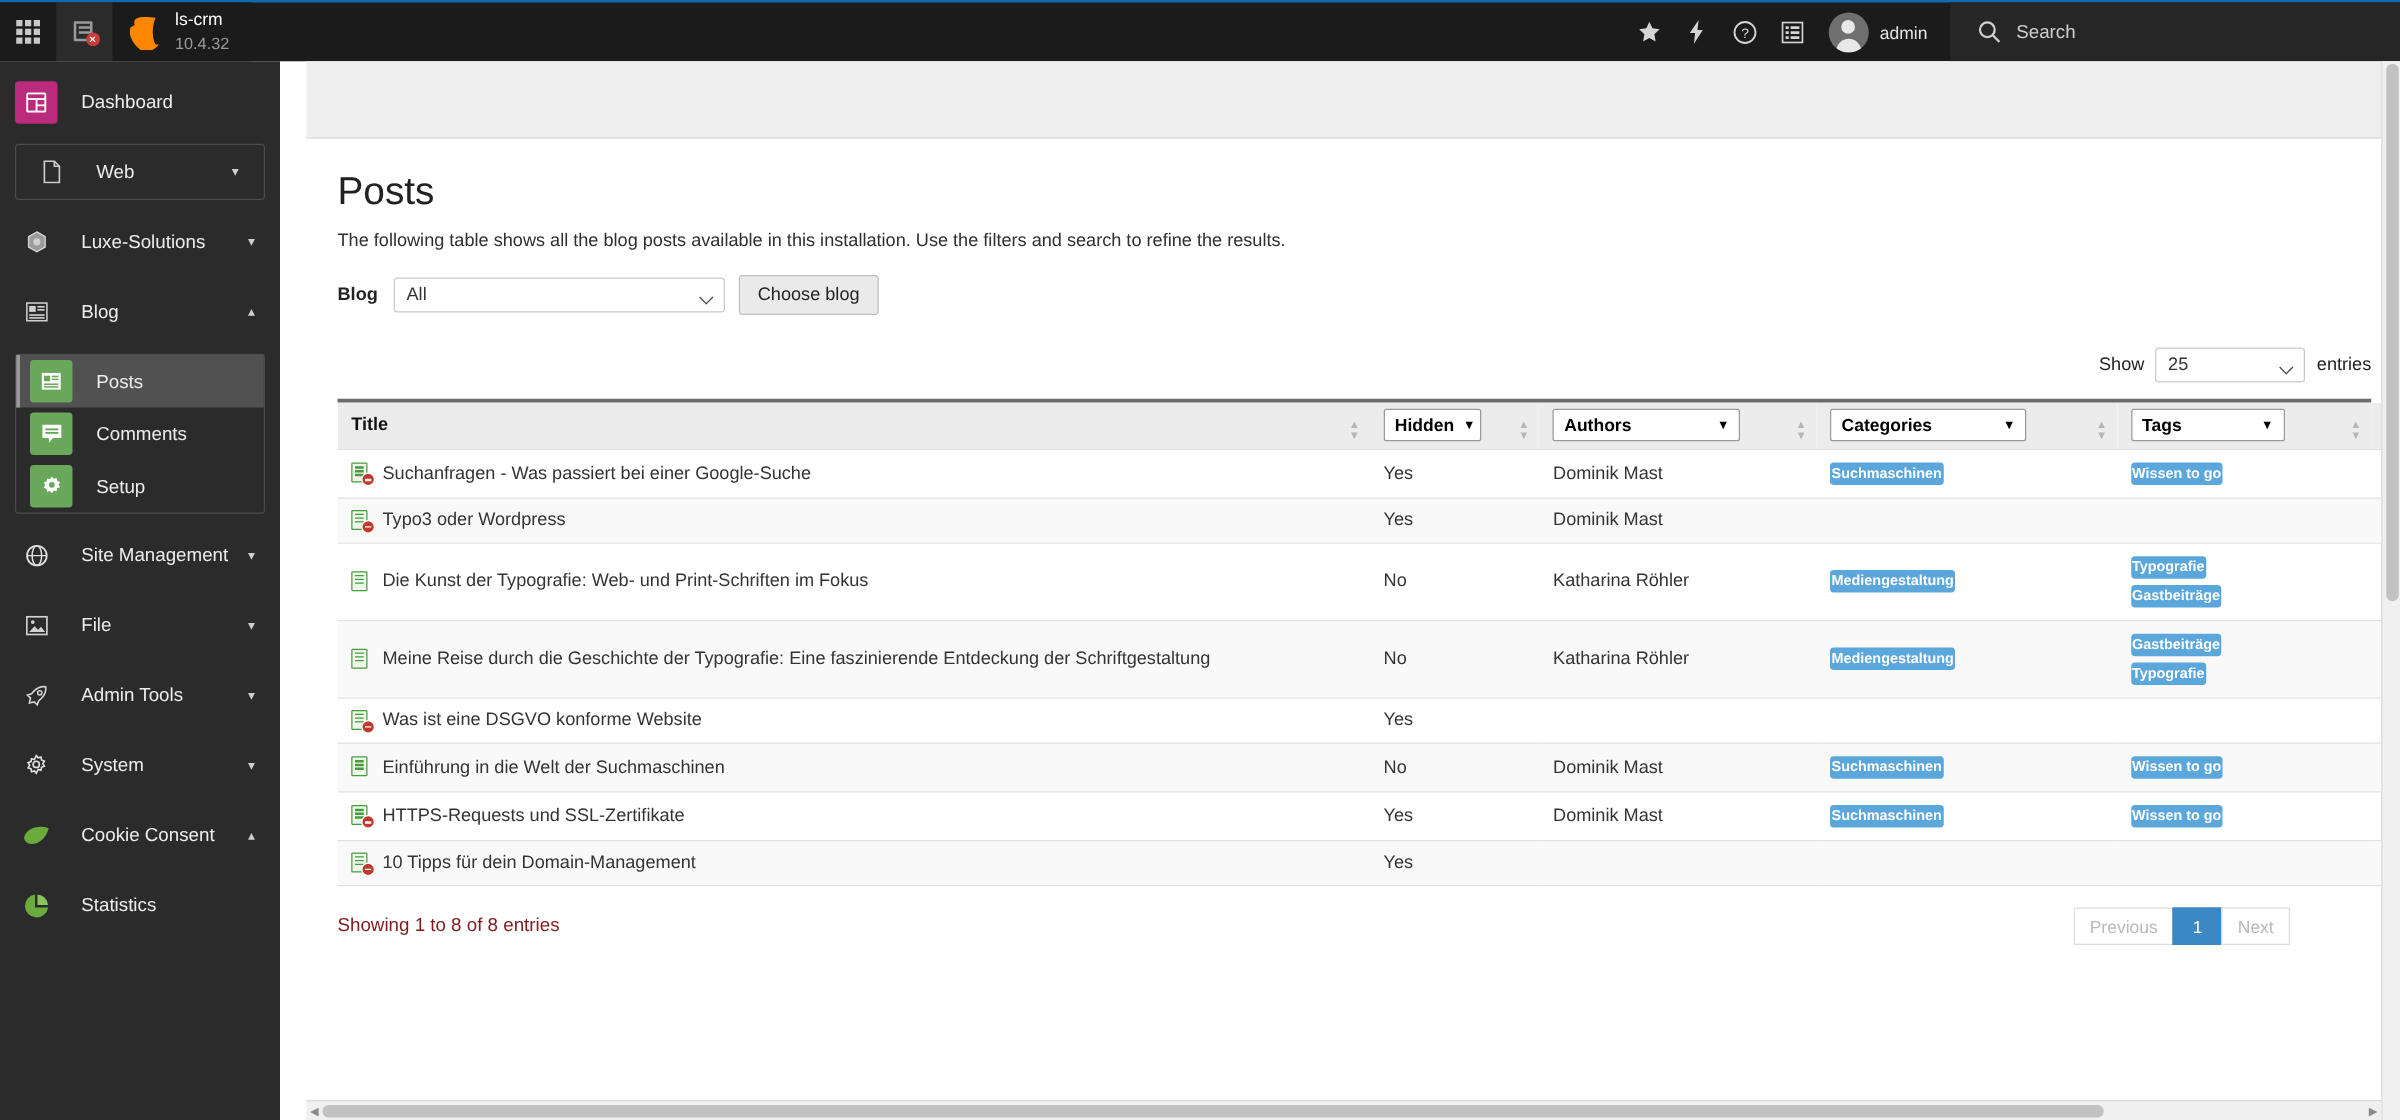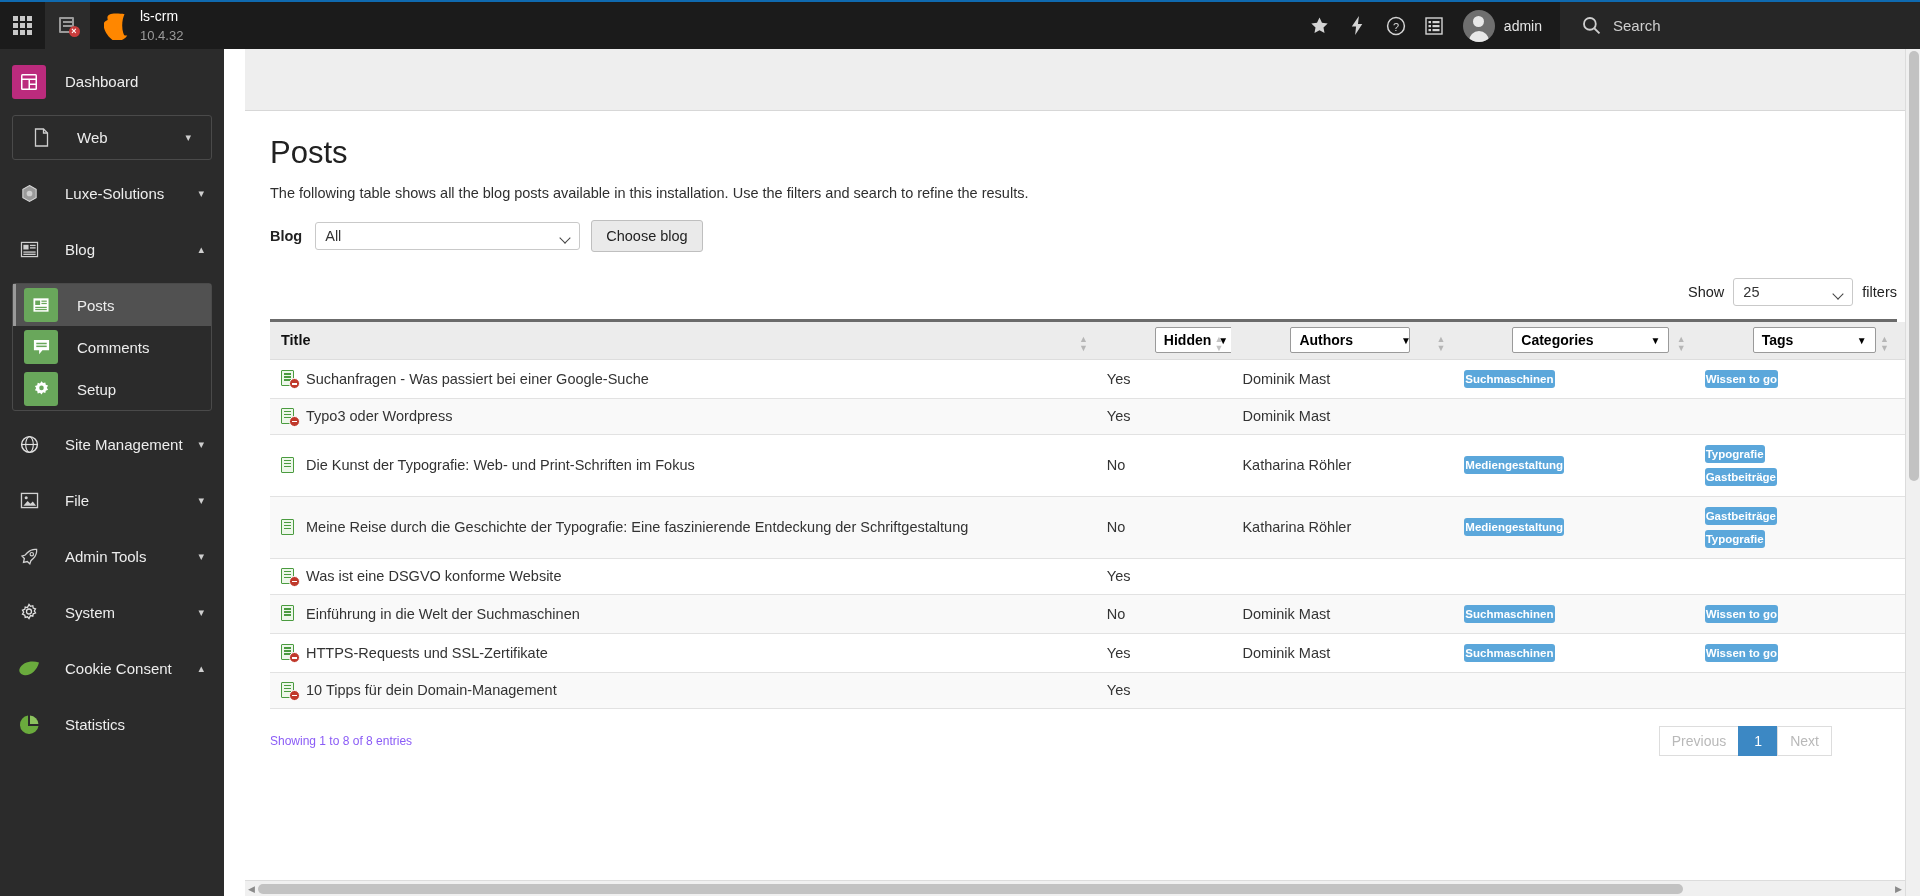--- a/index.html
+++ b/index.html
@@ -158,25 +158,25 @@
   th.c-title { width: 670px; }
   th.c-hidden { width: 110px; }
   th.c-authors { width: 180px; }
   th.c-cats { width: 195px; }
   th.c-tags { width: 165px; }
   th.c-date { width: 120px; }
 
   .hsel {
     display: inline-flex; align-items: center; gap: 7px; height: 26px;
     border: 1px solid #9a9a9a; background: #fff; border-radius: 2px;
-    padding: 0 8px; font-size: 14px; font-weight: bold; color: #000; cursor: pointer; margin-left: 48px;
+    padding: 0 8px; font-size: 14px; font-weight: bold; color: #000; cursor: pointer;
   }
   .hsel .cv { font-size: 10px; }
   .hsel-hidden { width: 78px; justify-content: space-between; }
-  .hsel-authors { width: 120px; justify-content: space-between; gap: 48px; }
+  .hsel-authors { width: 150px; justify-content: space-between; gap: 48px; }
   .hsel-cats { width: 157px; justify-content: space-between; }
   .hsel-tags { width: 123px; justify-content: space-between; }
 
   tbody td {
     font-size: 14.5px; color: #333; padding: 9px 11px; vertical-align: middle;
     border-bottom: 1px solid #e2e2e2; background: #fff;
   }
   tbody tr:nth-child(even) td { background: #f9f9f9; }
   .titlecell { display: flex; align-items: center; gap: 9px; }
 
@@ -202,21 +202,21 @@
   }
 
   .tag {
     display: inline-block; background: #5ba7db; color: #fff; font-size: 11.5px;
     font-weight: bold; border-radius: 3px; padding: 3px 1px; margin: 1px 0;
   }
   .tagstack { display: flex; flex-direction: column; align-items: flex-start; gap: 3px; }
 
   
   .tfoot { width: 1627px; display: flex; align-items: center; margin-top: 17px; }
-  .tinfo { font-size: 12px; color: #8b5cf6; }
+  .tinfo { font-size: 15px; color: #7f1d1d; }
   .pager { margin-left: auto; display: flex; padding-right: 65px; }
   .pg {
     height: 30px; min-width: 40px; padding: 0 12px; border: 1px solid #ddd;
     background: #fff; color: #b9b9b9; font-size: 14px; display: flex;
     align-items: center; justify-content: center; cursor: default; margin-left: -1px;
   }
   .pg.num { color: #fff; background: #3c88c4; border-color: #3c88c4; cursor: pointer; }
 
   
   .hscroll {
@@ -497,21 +497,21 @@
     </div>
 
     <div class="tablecontrols">
       <div class="showwrap">
         <span>Show</span>
         <span class="selwrap">
           <select class="sel sel-len">
             <option>25</option>
           </select>
         </span>
-        <span>filters</span>
+        <span>entries</span>
       </div>
     </div>
 
     <div class="tablebox">
       <table>
         <thead>
           <tr>
             <th class="c-title">
               <span>Title</span>
               <span class="sortmark">▲<br>▼</span>

